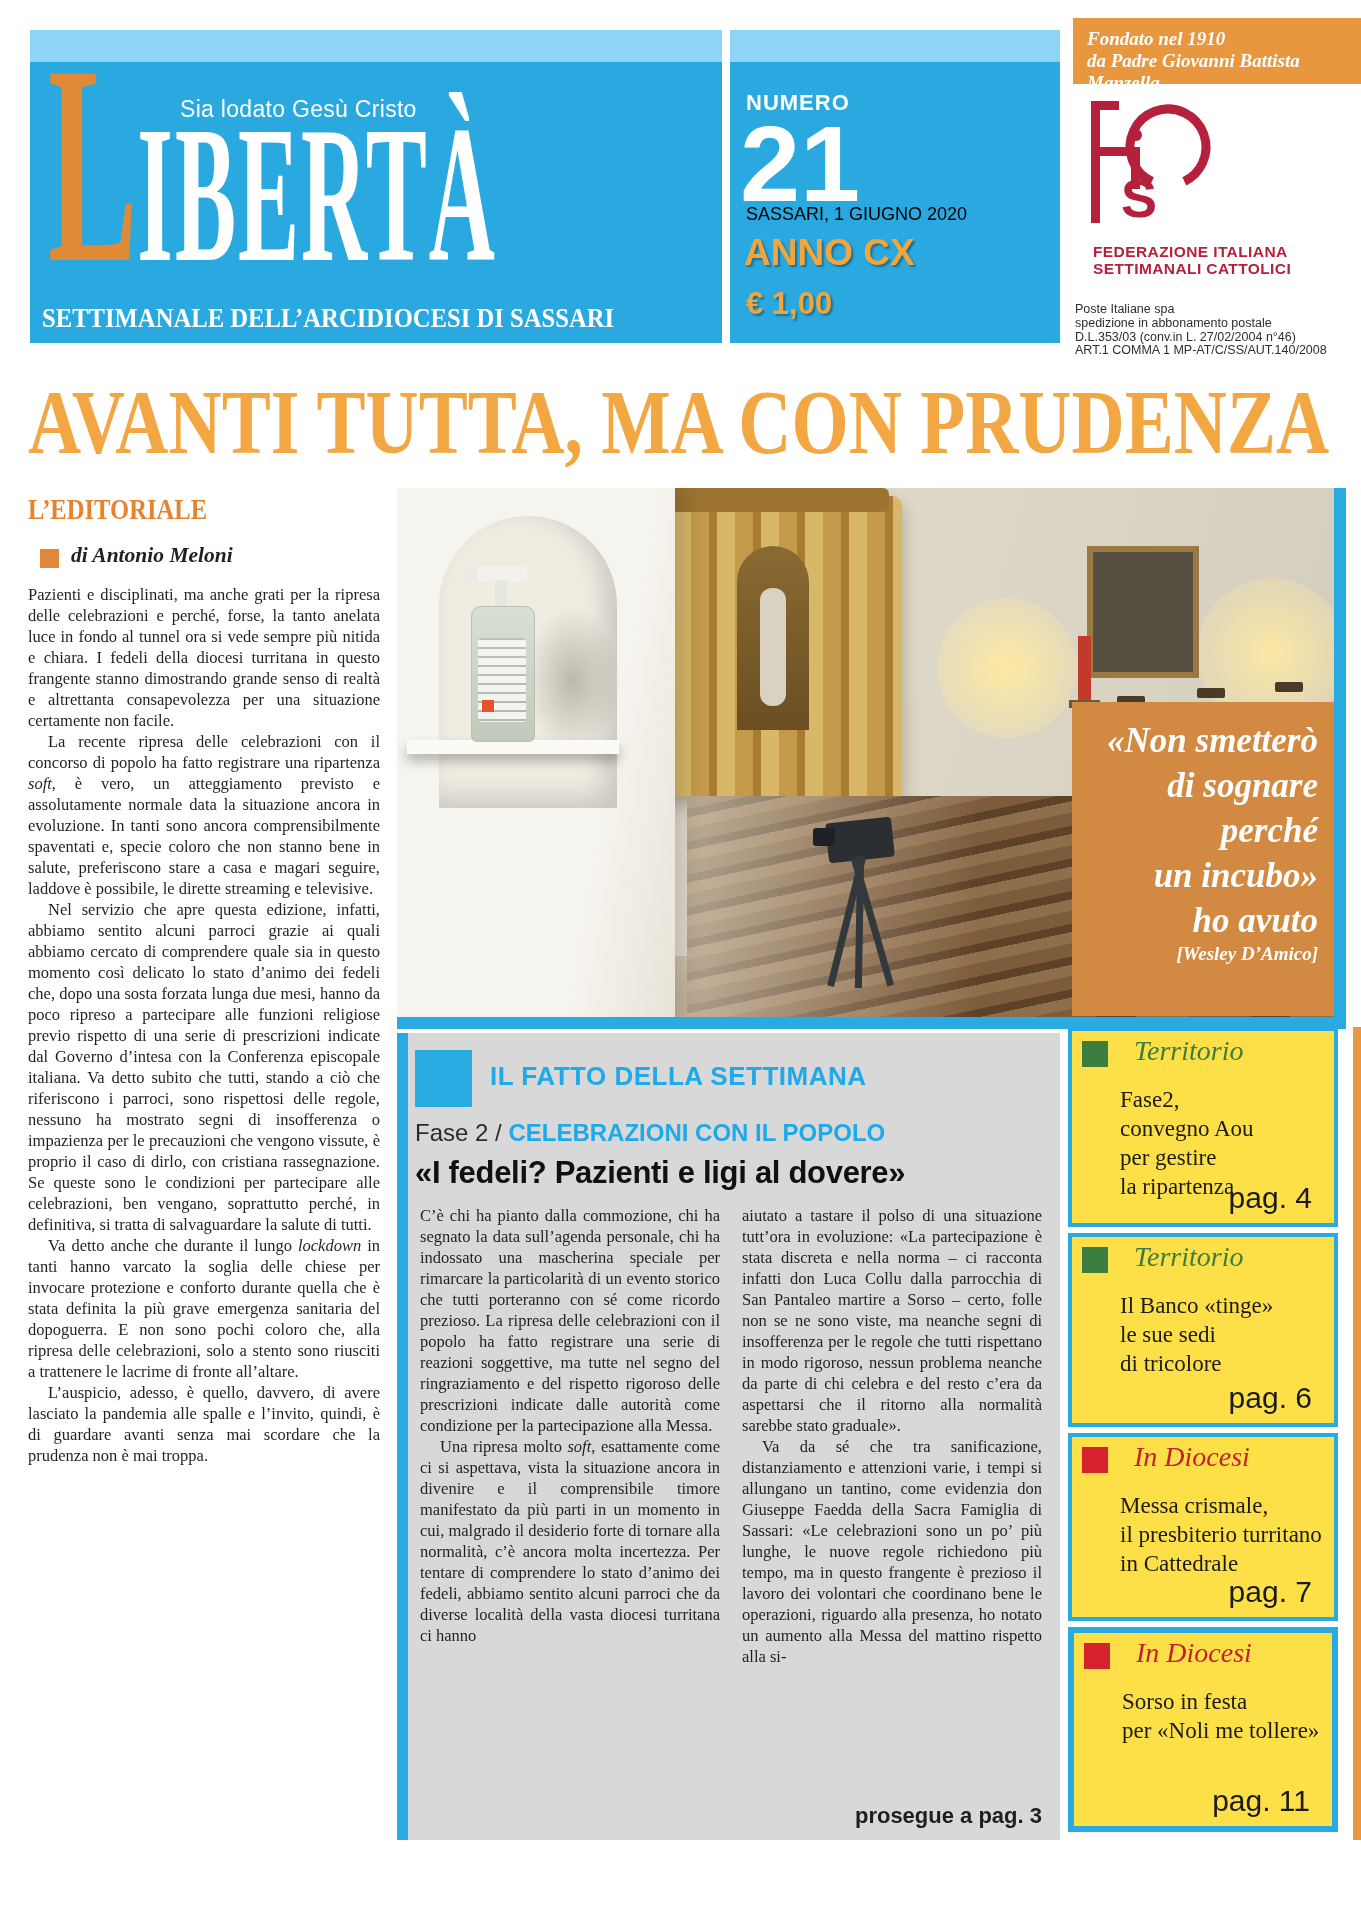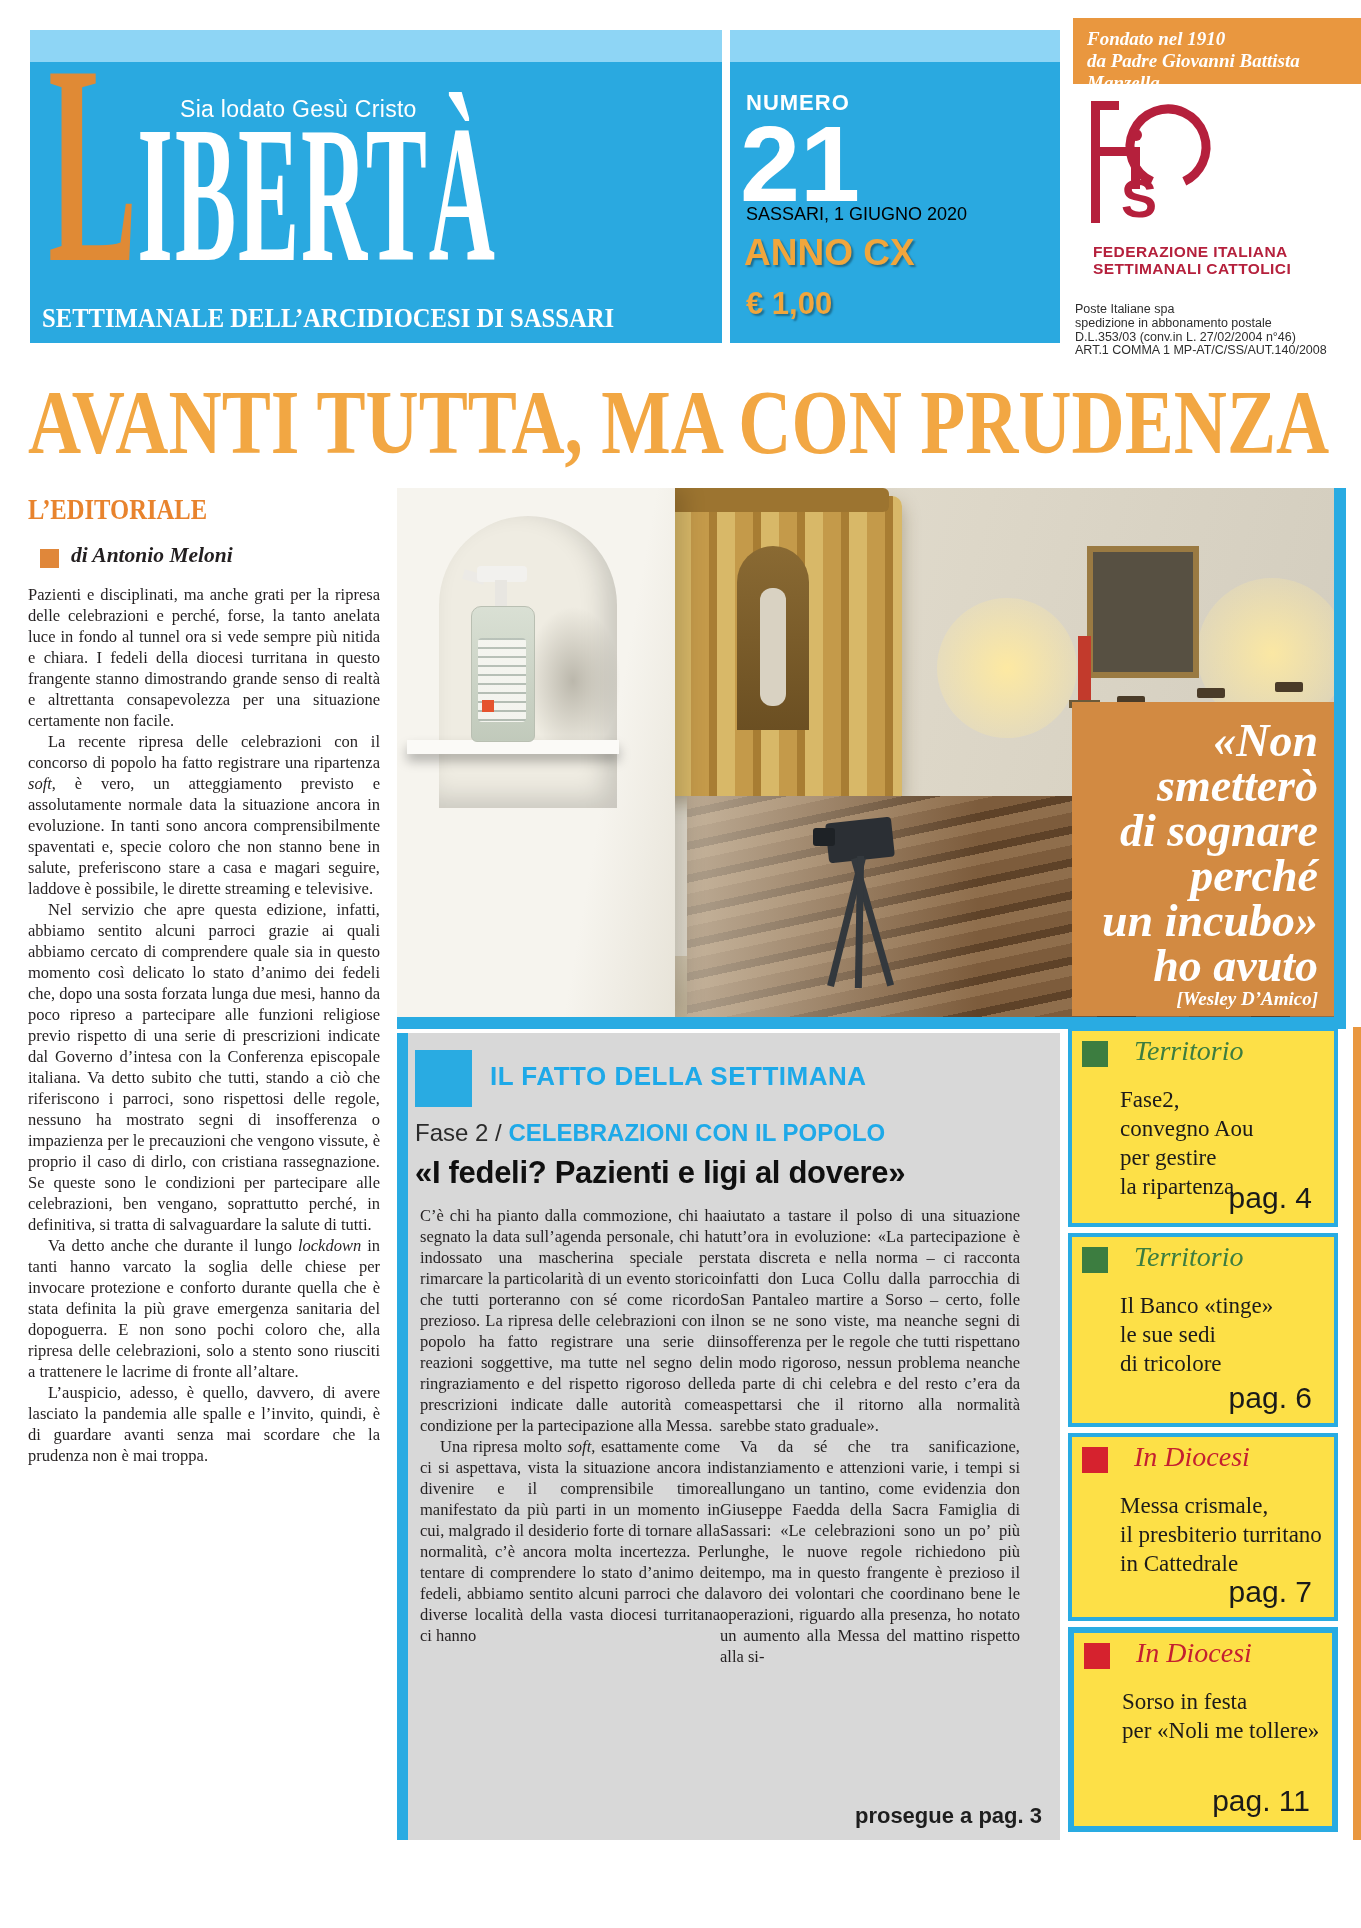--- a/index.html
+++ b/index.html
@@ -95,35 +95,35 @@
   .ph-leg2{left:472px;transform:rotate(-16deg);}
   .ph-leg3{left:459px;transform:rotate(1deg);}
   .ph-candle{left:681px;top:148px;width:13px;height:66px;background:#c23a2c;}
   .ph-candle-stand{left:672px;top:212px;width:31px;height:8px;background:#6b5a3a;}
   .ph-sconce{width:28px;height:10px;background:#4a3b28;border-radius:2px;}
 
   
   .quote{position:absolute;left:1072px;top:702px;width:262px;height:314px;background:#d28a42;
          box-sizing:border-box;padding:16px 16px 0 10px;text-align:right;color:#fff;
          font-style:italic;font-weight:bold;}
-  .quote-line{display:block;font-size:46px;line-height:45px;}
+  .quote-line{display:block;font-size:35px;line-height:45px;}
   .quote-attr{display:block;font-size:19px;}
 
   
   .fatto{position:absolute;left:397px;top:1033px;width:663px;height:807px;background:#d8d8d8;
          border-left:11px solid #29abe2;box-sizing:border-box;}
   .fatto-sq{position:absolute;left:7px;top:17px;width:57px;height:57px;background:#29abe2;}
   .kicker{position:absolute;left:82px;top:28px;font-family:"Liberation Sans",sans-serif;font-weight:bold;
           font-size:26px;color:#1ea9e8;letter-spacing:0.5px;}
   .overline{position:absolute;left:7px;top:86px;font-family:"Liberation Sans",sans-serif;font-size:24px;}
   .overline .plain{color:#2b2b2b;}
   .overline .accent{color:#1ea9e8;font-weight:bold;}
   .fatto-title{position:absolute;left:7px;top:122px;font-family:"Liberation Sans",sans-serif;
                font-weight:bold;font-size:31px;color:#101010;letter-spacing:-0.3px;}
-  .fatto-cols{position:absolute;left:12px;top:172px;width:624px;display:flex;}
+  .fatto-cols{position:absolute;left:12px;top:172px;width:624px;display:flex;gap:22px;}
   .fcol{width:300px;font-size:16.5px;line-height:21px;text-align:justify;hyphens:auto;}
   .fcol p{margin:0;text-indent:20px;}
   .fcol p:first-child{text-indent:0;}
   .prosegue{position:absolute;right:18px;top:770px;font-family:"Liberation Sans",sans-serif;
             font-weight:bold;font-size:22px;color:#1e1e1e;}
 
   
   .sidebar{position:absolute;left:1068px;top:1027px;width:270px;}
   .sb-box{position:relative;background:#fde047;border:4px solid #29abe2;box-sizing:border-box;margin-bottom:6px;}
   .sb-box.thick{border-width:6px;}

